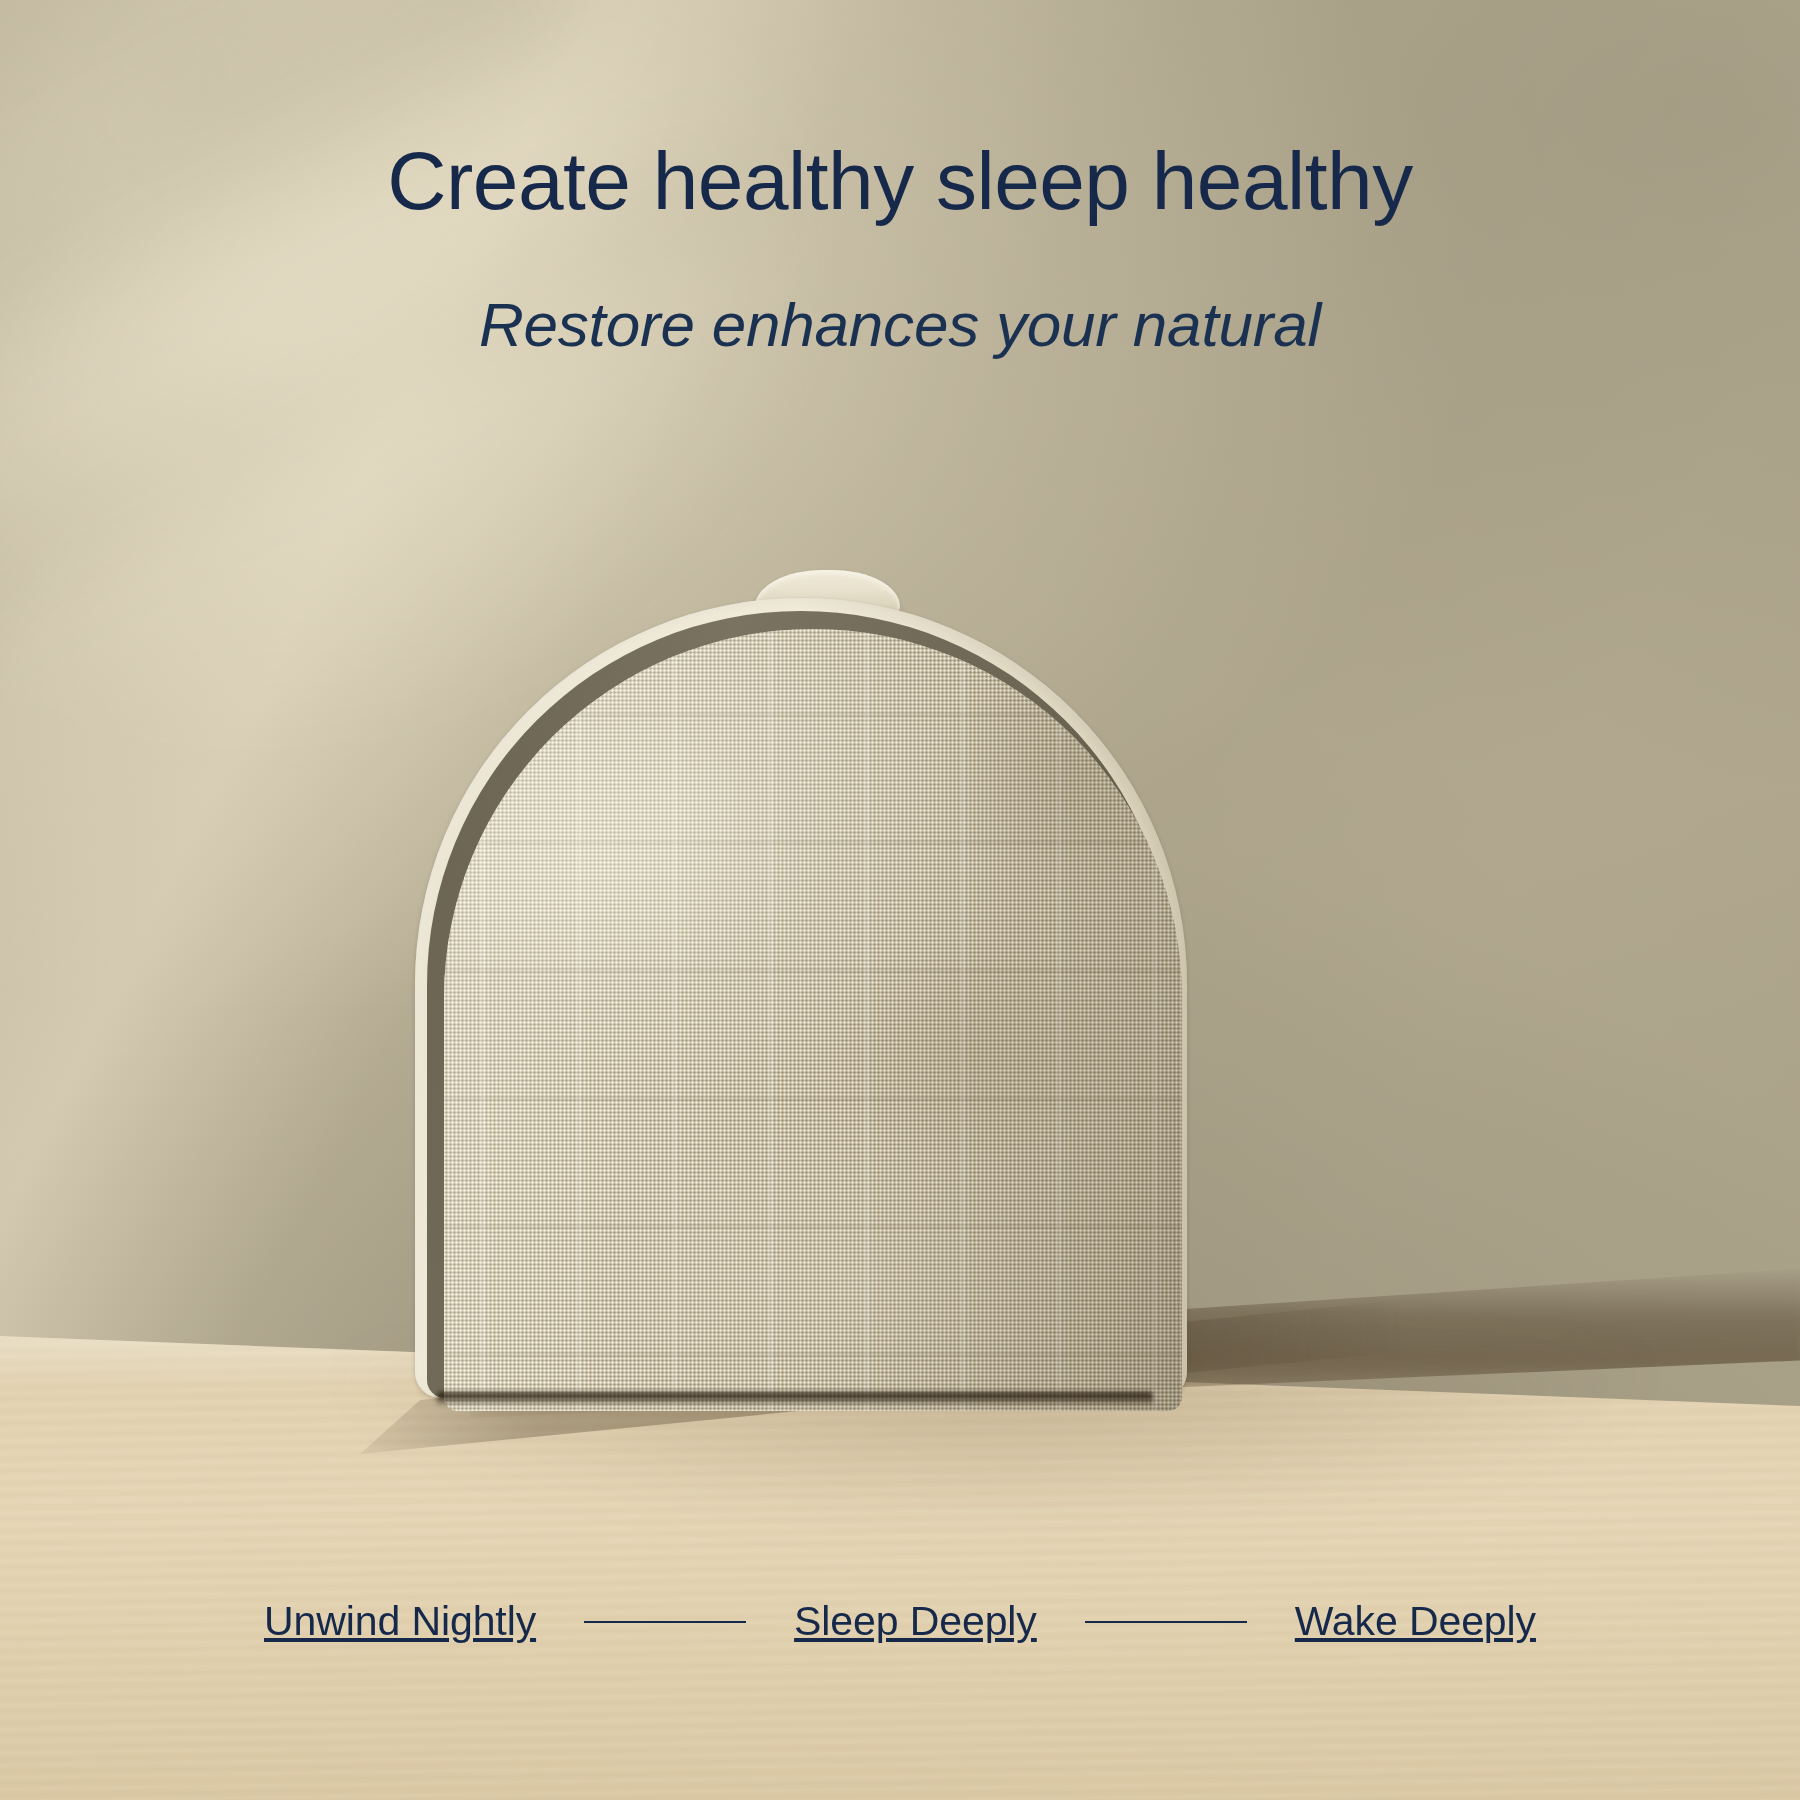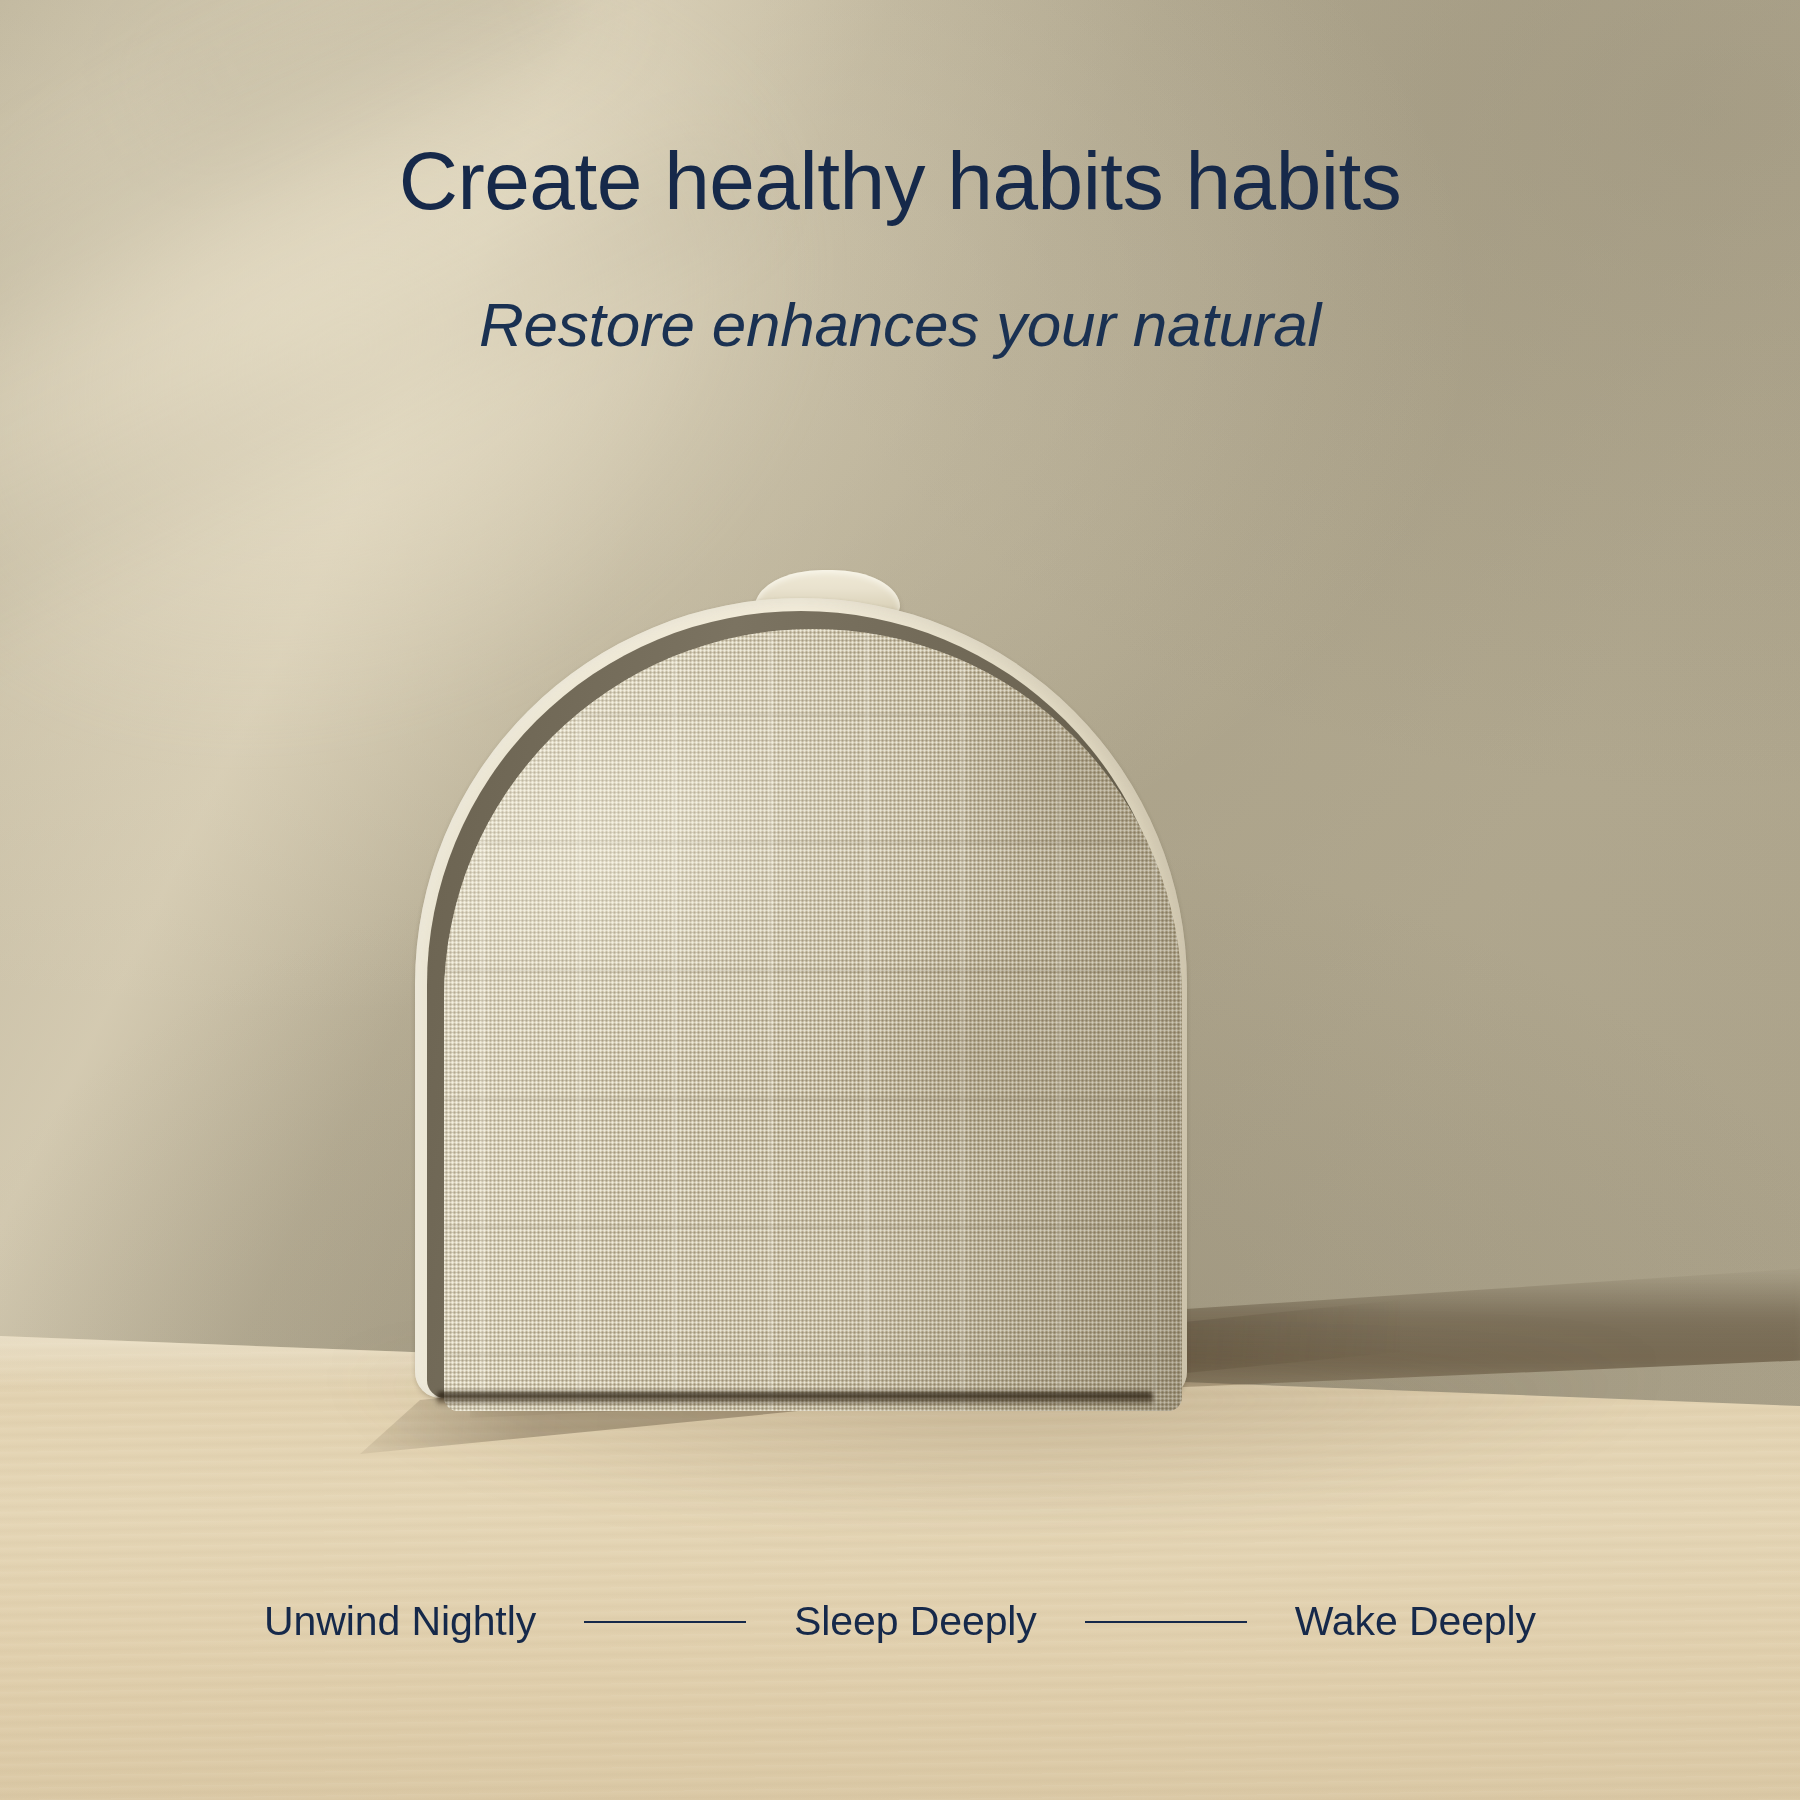--- a/index.html
+++ b/index.html
@@ -288,20 +288,21 @@
     align-items: center;
     justify-content: center;
     gap: 0;
   }
   .step-label {
     font-size: 41px;
     font-weight: 400;
     color: #16294a;
     letter-spacing: -0.1px;
     white-space: nowrap;
+    text-decoration: underline;
   }
   .step-sep {
     width: 162px;
     height: 2px;
     background: #16294a;
     margin: 0 48px;
     flex: 0 0 auto;
   }
 </style>
 </head>
@@ -334,21 +335,21 @@
           <div class="weave-slub"></div>
           <div class="weave-blotch"></div>
           <div class="fabric-light"></div>
         </div>
       </div>
     </div>
     <div class="contact-shadow"></div>
   </div>
 
   <div class="copy">
-    <div class="headline">Create healthy habits habits</div>
+    <div class="headline">Create healthy sleep healthy</div>
     <div class="subhead">
       <span>Restore enhances your natural</span>
       <br>
     </div>
   </div>
 
   <div class="steps">
     <div class="step-label">Unwind Nightly</div>
     <div class="step-sep"></div>
     <div class="step-label">Sleep Deeply</div>

